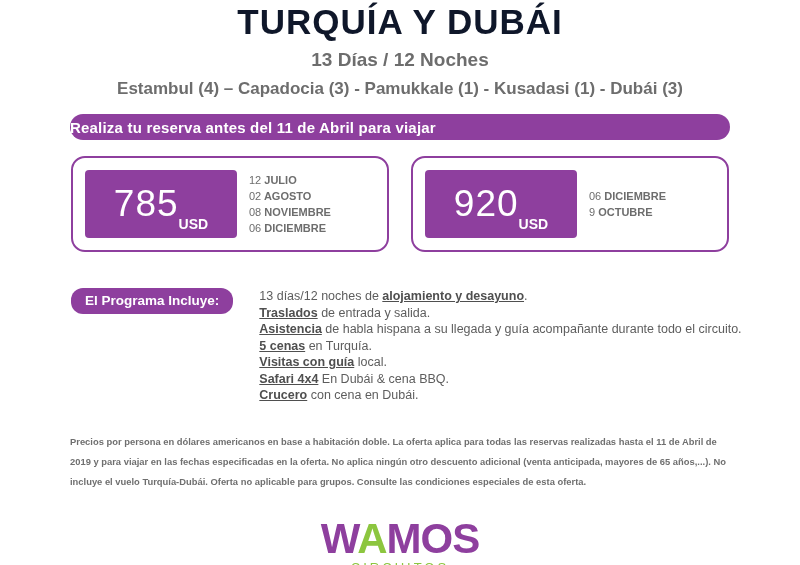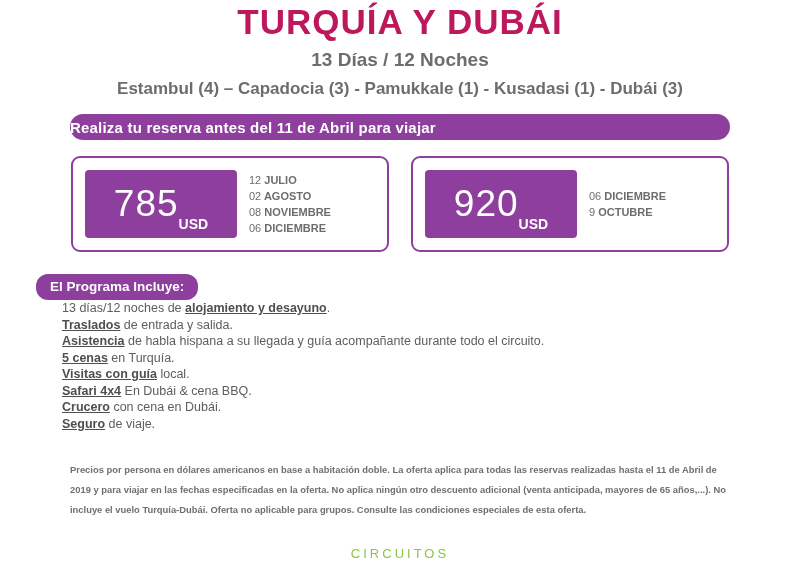--- a/index.html
+++ b/index.html
@@ -20,21 +20,21 @@
     height: 565px;
     box-sizing: border-box;
   }
 
   
   .title {
     text-align: center;
     font-size: 35px;
     font-weight: bold;
     letter-spacing: 1px;
-    color: #be185d;
+    color: #0f172a;
     margin: 2px 0 0 0;
     line-height: 40px;
   }
   .subtitle {
     text-align: center;
     font-size: 19px;
     font-weight: bold;
     color: #6d6d6d;
     margin-top: 6px;
     line-height: 24px;
@@ -68,21 +68,21 @@
   .cards {
     margin-top: 16px;
     display: flex;
     justify-content: center;
     gap: 22px;
   }
   .card {
     width: 318px;
     height: 96px;
     border: 2px solid #8e3f9e;
-    border-radius: 9px;
+    border-radius: 14px;
     display: flex;
     align-items: center;
     box-sizing: border-box;
     padding: 0;
     overflow: hidden;
   }
   .price-box {
     background: #8e3f9e;
     color: #ffffff;
     width: 152px;
@@ -116,24 +116,23 @@
   .dates .d-row {
     white-space: nowrap;
     font-weight: bold;
   }
   .dates .d-row .d-num {
     font-weight: normal;
   }
 
   
   .includes {
-    margin-top: 22px;
-    display: flex;
-    padding-left: 36px;
-    flex-direction: column;
+    margin-top: 36px;
+    display: flex;
+    padding-left: 71px;
   }
   .includes-label {
     background: #8e3f9e;
     color: #ffffff;
     font-size: 13.5px;
     font-weight: bold;
     border-radius: 12px;
     padding: 4px 14px;
     height: 18px;
     line-height: 18px;
@@ -233,23 +232,23 @@
   <div class="includes">
     <div class="includes-label">El Programa Incluye:</div>
     <div class="includes-list">
       <div><span>13 días/12 noches de </span><b>alojamiento y desayuno</b><span>.</span></div>
       <div><span></span><b>Traslados</b><span> de entrada y salida.</span></div>
       <div><span></span><b>Asistencia</b><span> de habla hispana a su llegada y guía acompañante durante todo el circuito.</span></div>
       <div><span></span><b>5 cenas</b><span> en Turquía.</span></div>
       <div><span></span><b>Visitas con guía</b><span> local.</span></div>
       <div><span></span><b>Safari 4x4</b><span> En Dubái &amp; cena BBQ.</span></div>
       <div><span></span><b>Crucero</b><span> con cena en Dubái.</span></div>
-      <div><span></span><b>Seguro</b><span> de viaje.</span></div>
     </div>
   </div>
 
   <div class="legal">Precios por persona en dólares americanos en base a habitación doble. La oferta aplica para todas las reservas realizadas hasta el 11 de Abril de 2019 y para viajar en las fechas especificadas en la oferta. No aplica ningún otro descuento adicional (venta anticipada, mayores de 65 años,...). No incluye el vuelo Turquía-Dubái. Oferta no aplicable para grupos. Consulte las condiciones especiales de esta oferta.</div>
 
   <div class="logo-wrap">
+    <div class="logo-main"><span>W</span><span class="w-accent">A</span><span>MOS</span></div>
     <div class="logo-sub">CIRCUITOS</div>
   </div>
 
 </div>
 
 </body></html>

